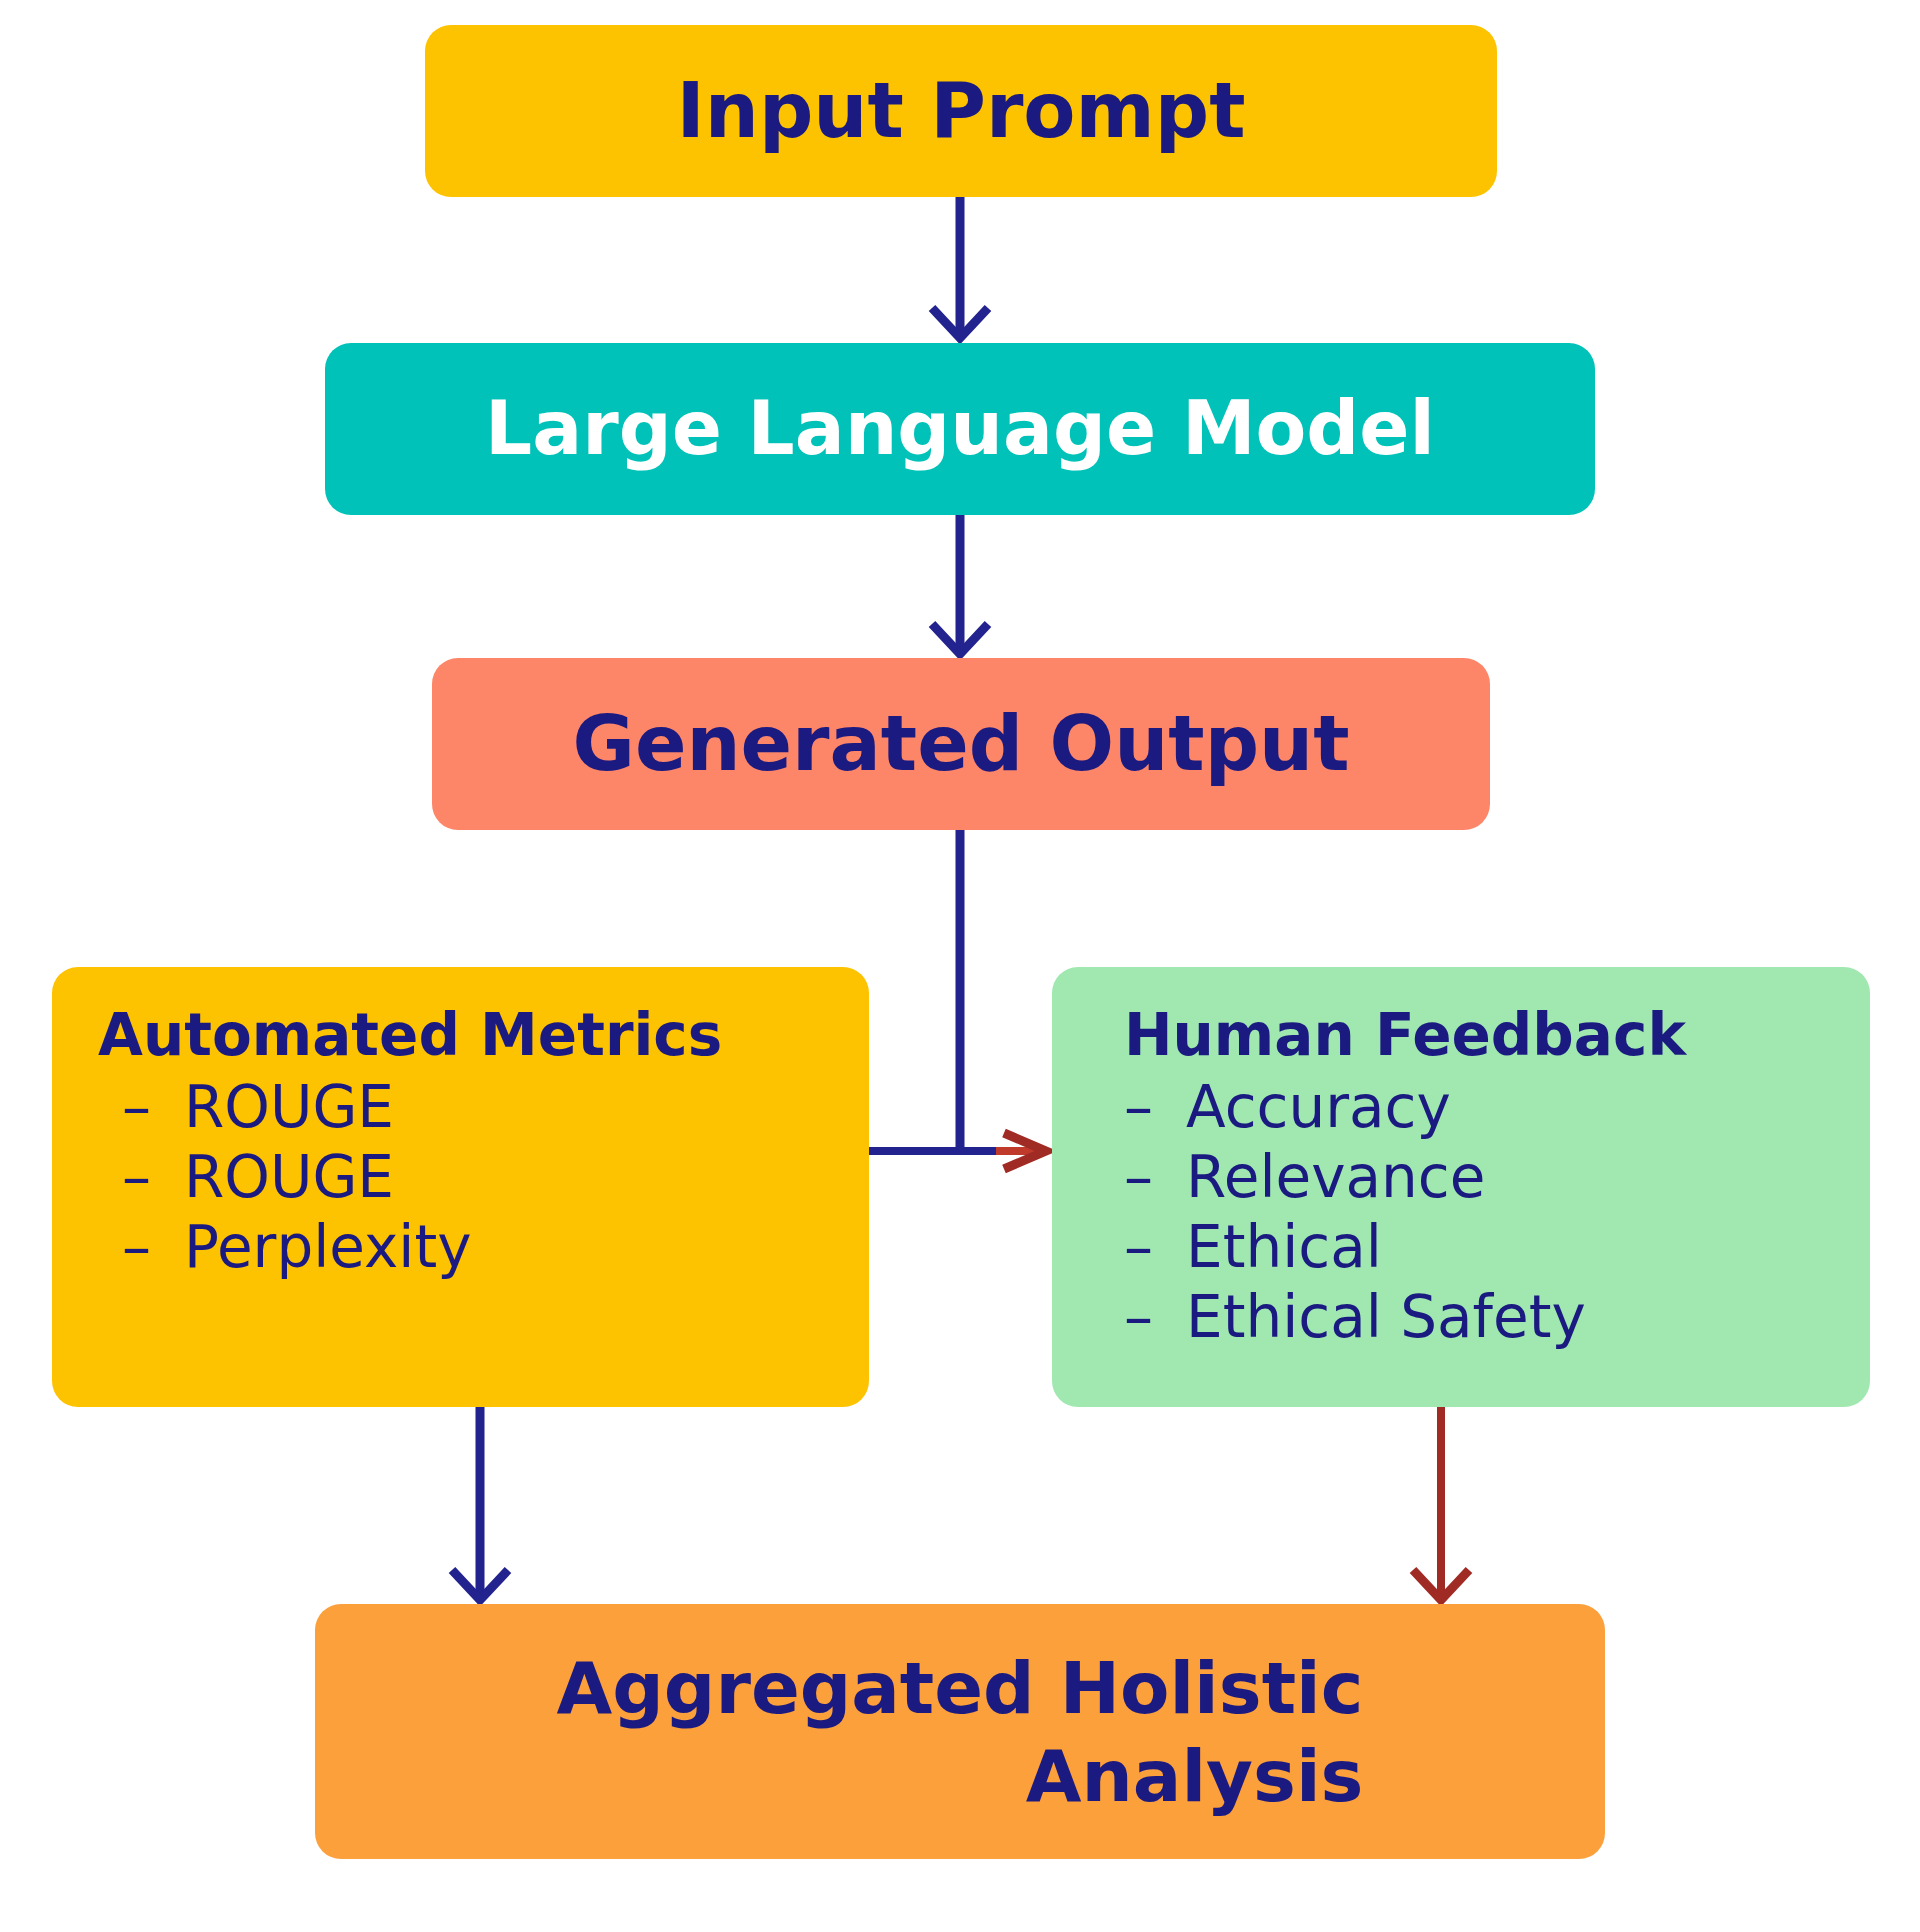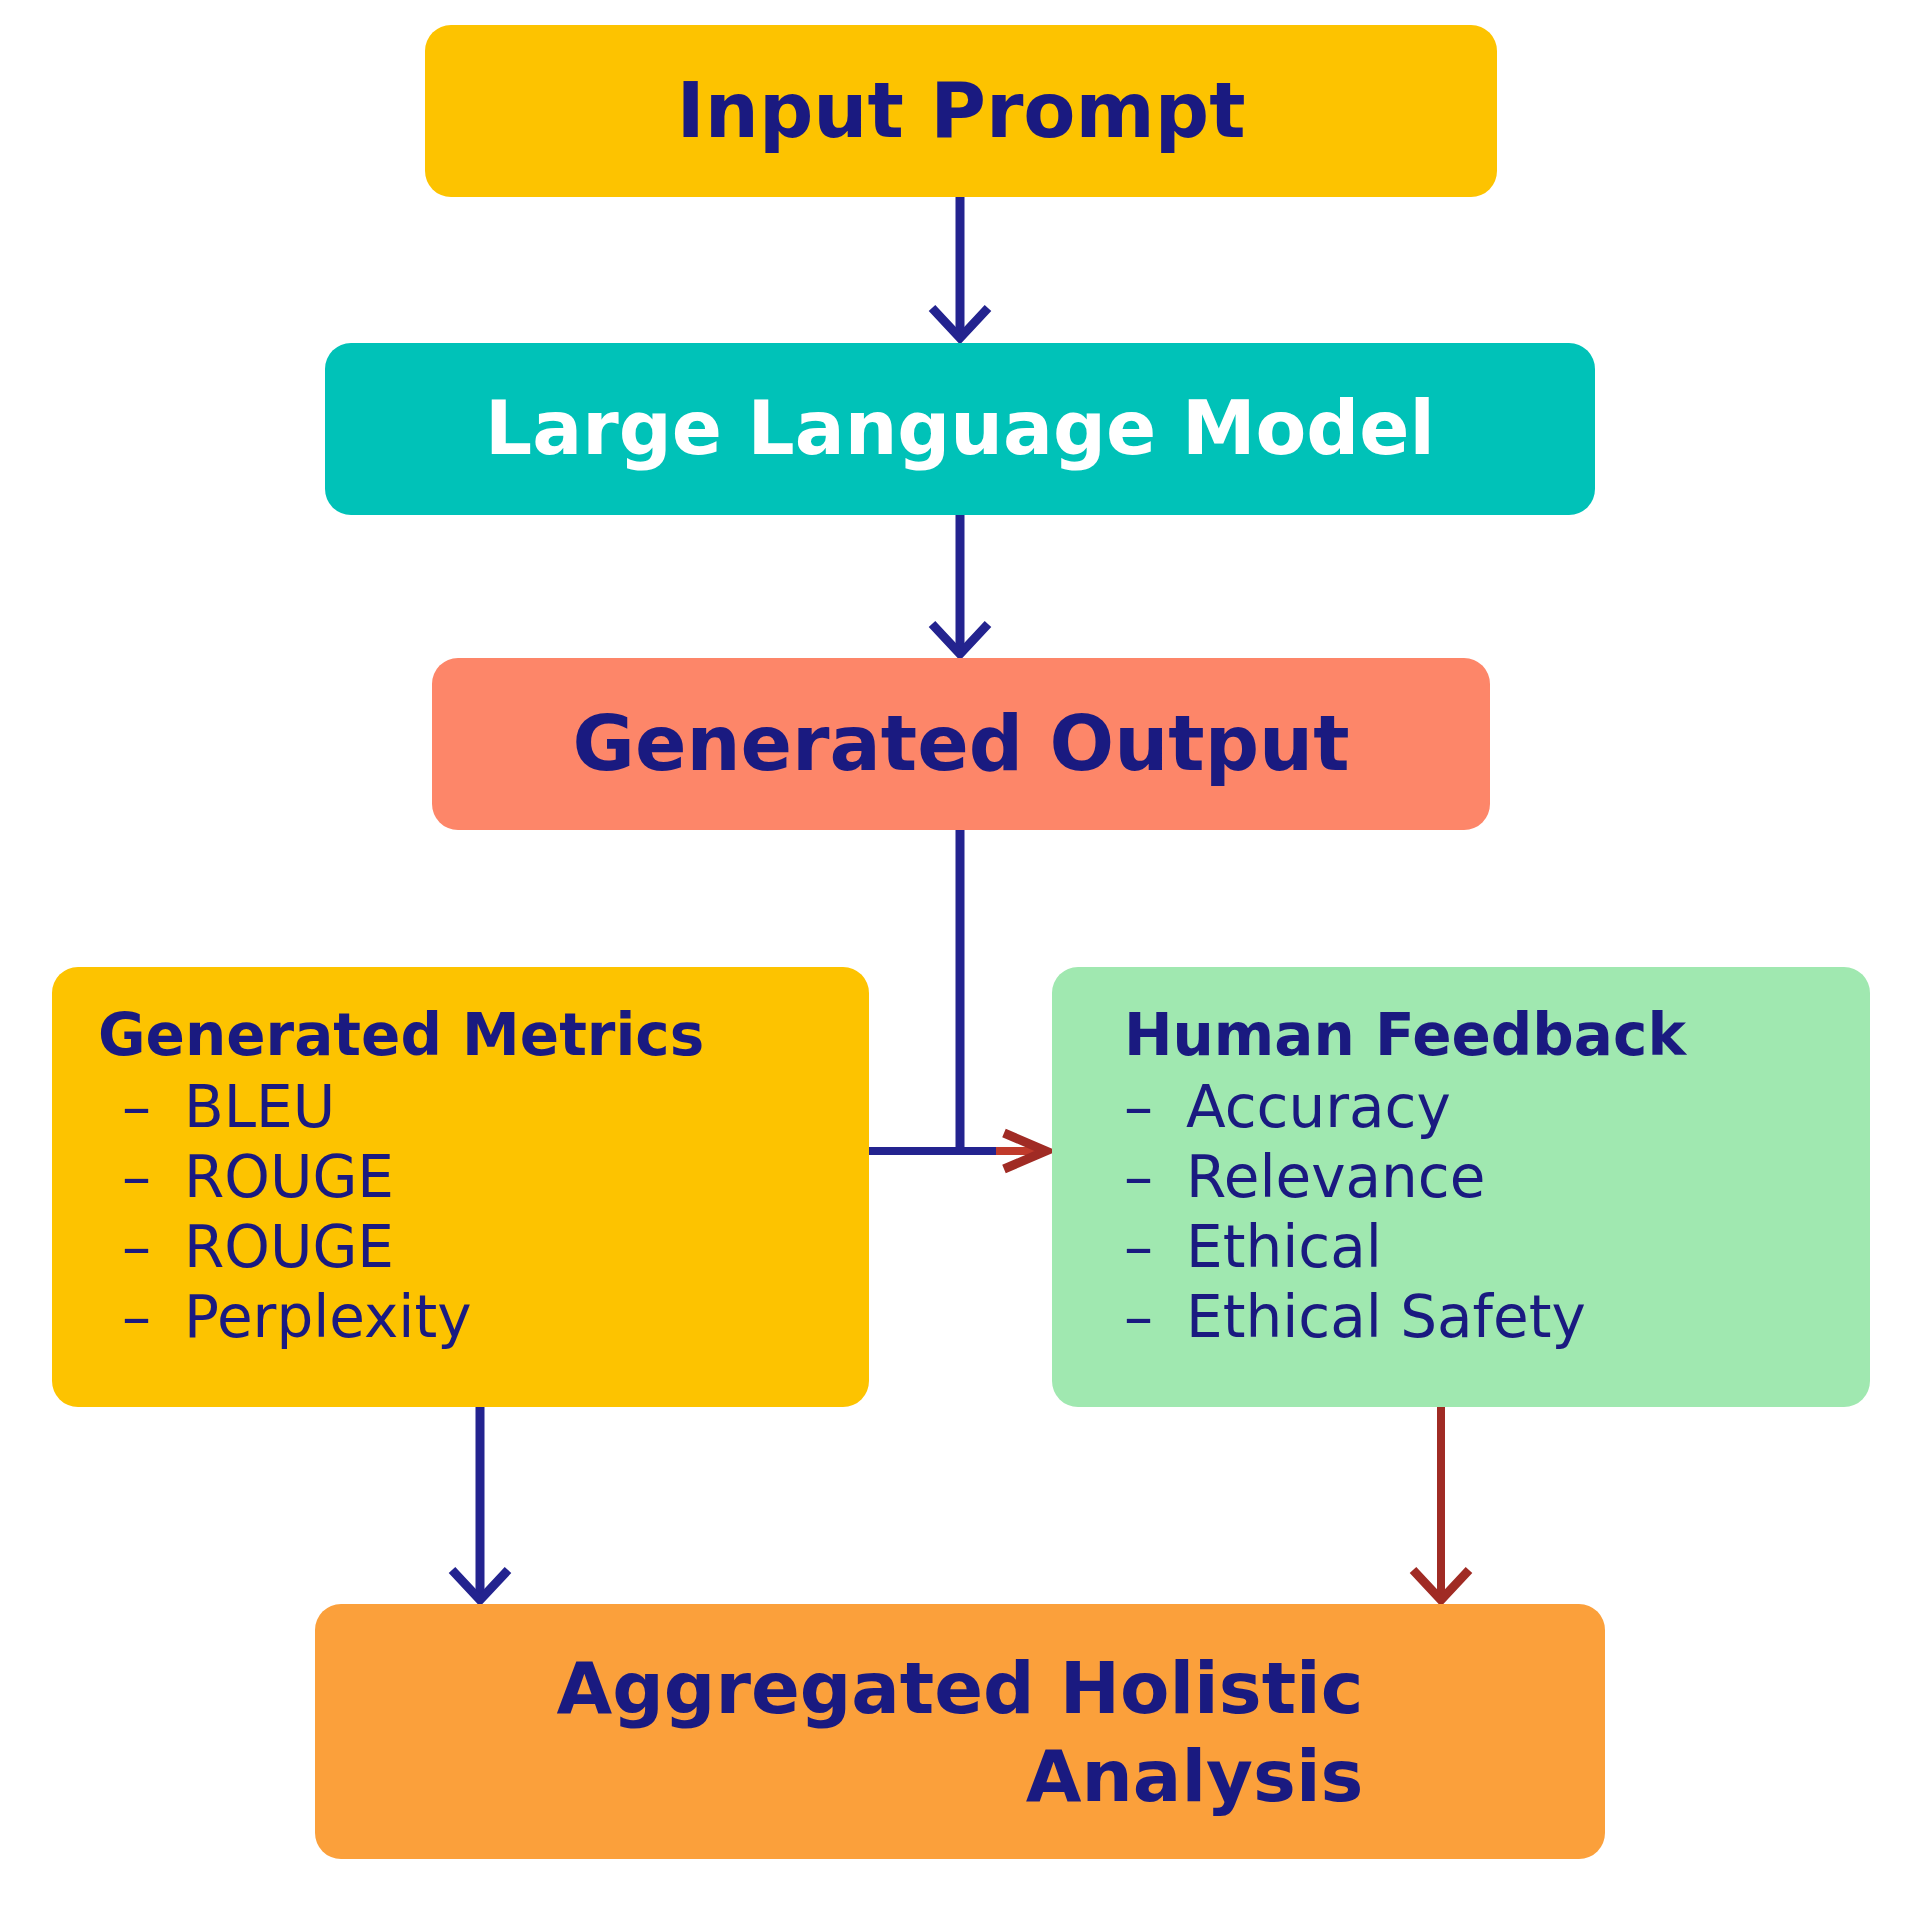--- a/index.html
+++ b/index.html
@@ -53,23 +53,22 @@
 
 <div class="node" id="n-llm" style="background:#00c2b8;">
   <span class="title llm-title">Large Language Model</span>
 </div>
 
 <div class="node" id="n-output" style="background:#fd8669;">
   <span class="title big">Generated Output</span>
 </div>
 
 <div class="node" id="n-auto" style="background:#fdc300;">
-  <div class="title sub-title">Generated Metrics</div>
+  <div class="title sub-title">Automated Metrics</div>
   <ul class="list">
-    <li><span class="dash">–</span><span>BLEU</span></li>
     <li><span class="dash">–</span><span>ROUGE</span></li>
     <li><span class="dash">–</span><span>ROUGE</span></li>
     <li><span class="dash">–</span><span>Perplexity</span></li>
   </ul>
 </div>
 
 <div class="node" id="n-human" style="background:#a0e8b0;">
   <div class="title sub-title">Human Feedback</div>
   <ul class="list" style="padding-left:0">
     <li><span class="dash">–</span><span>Accuracy</span></li>

